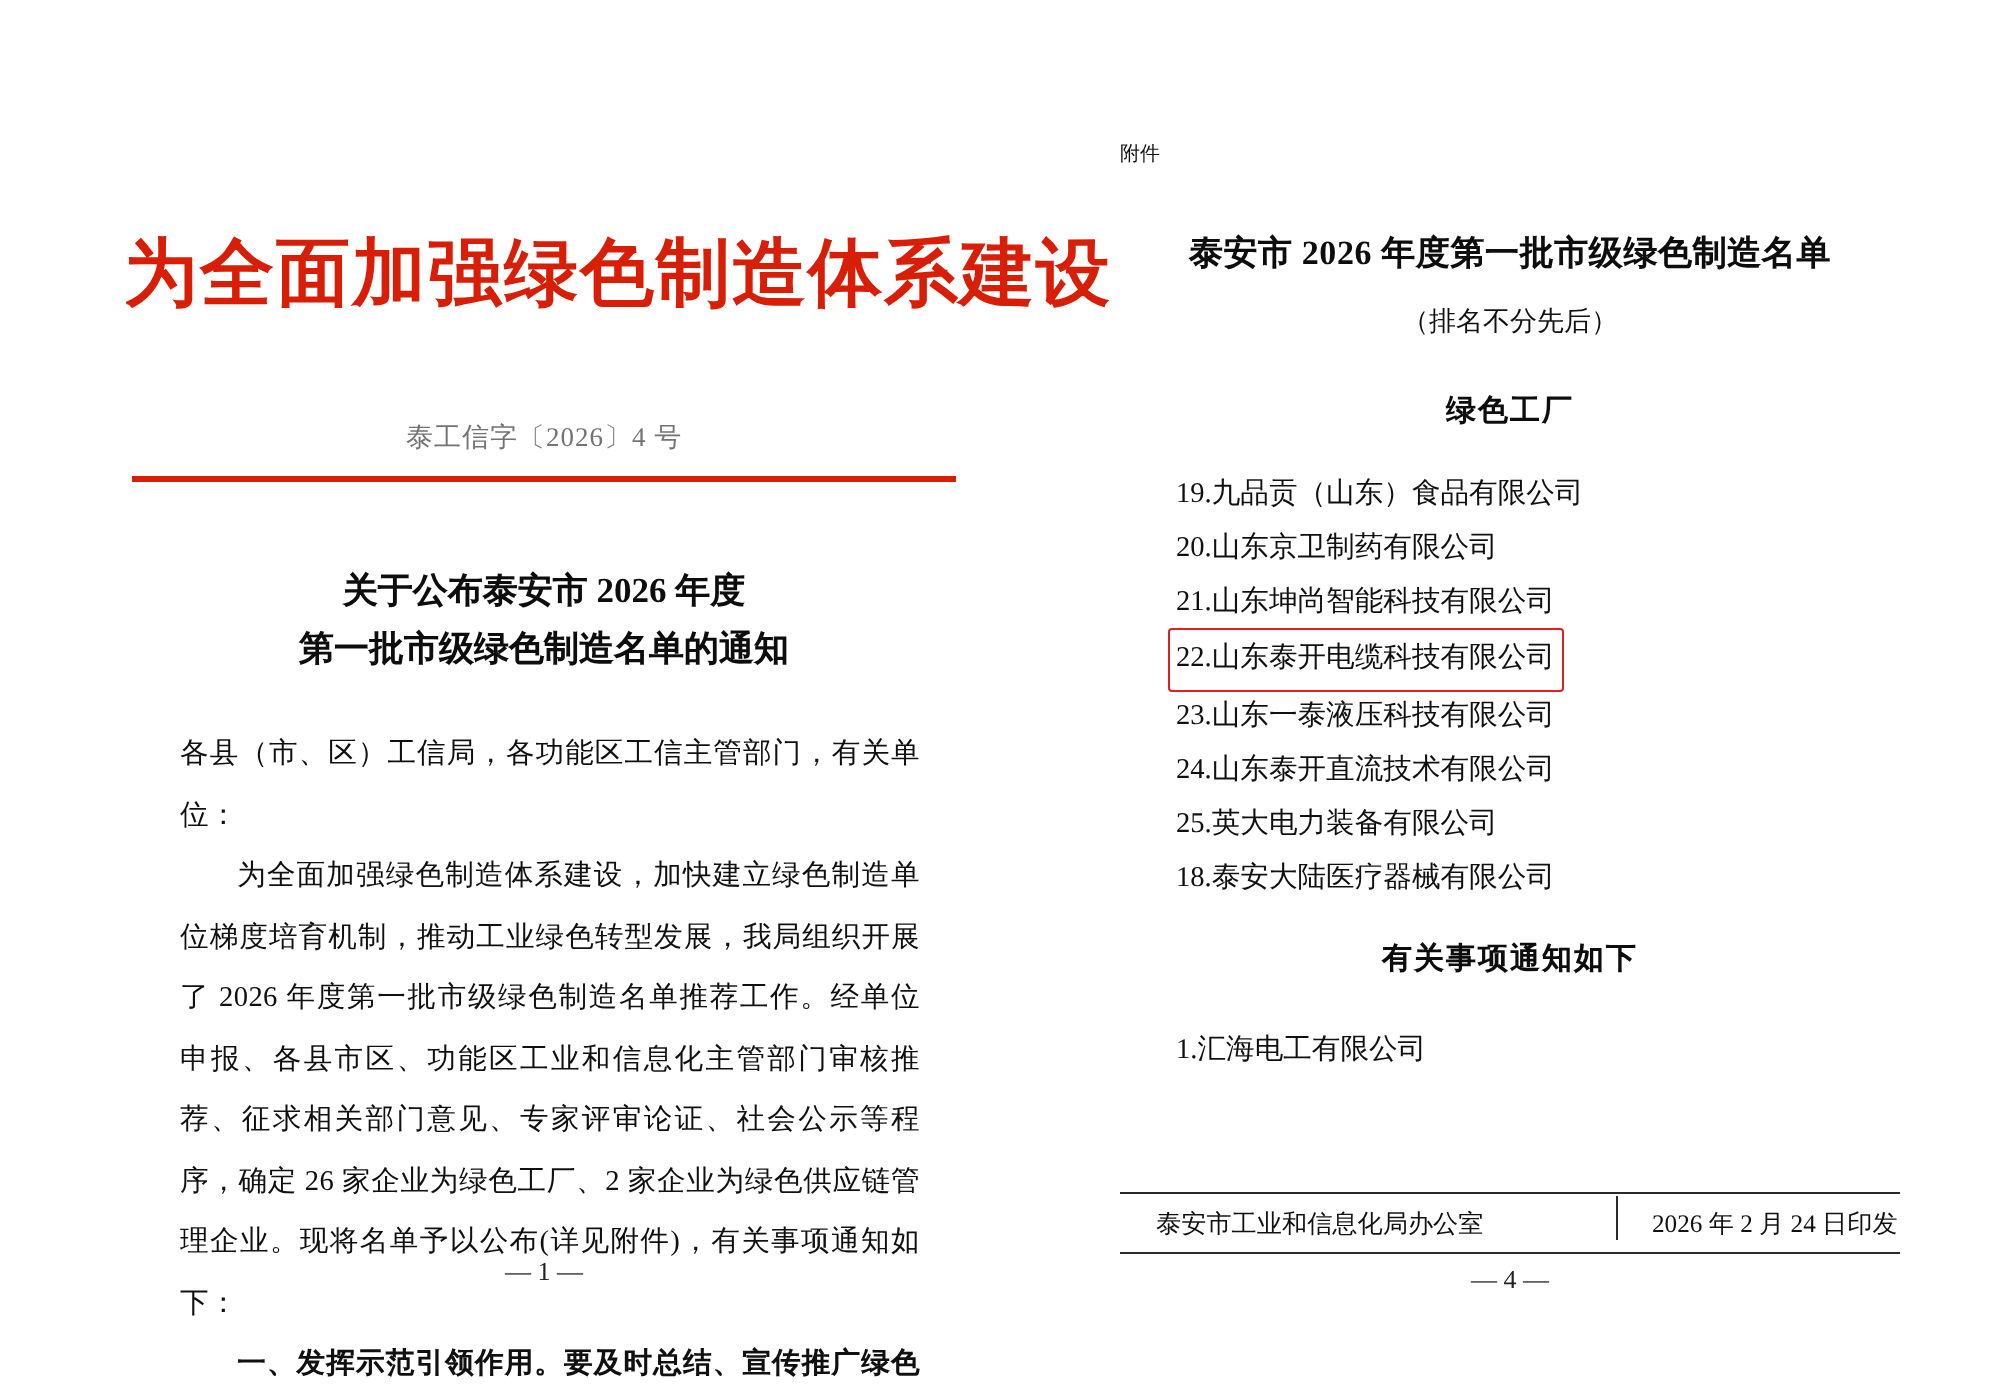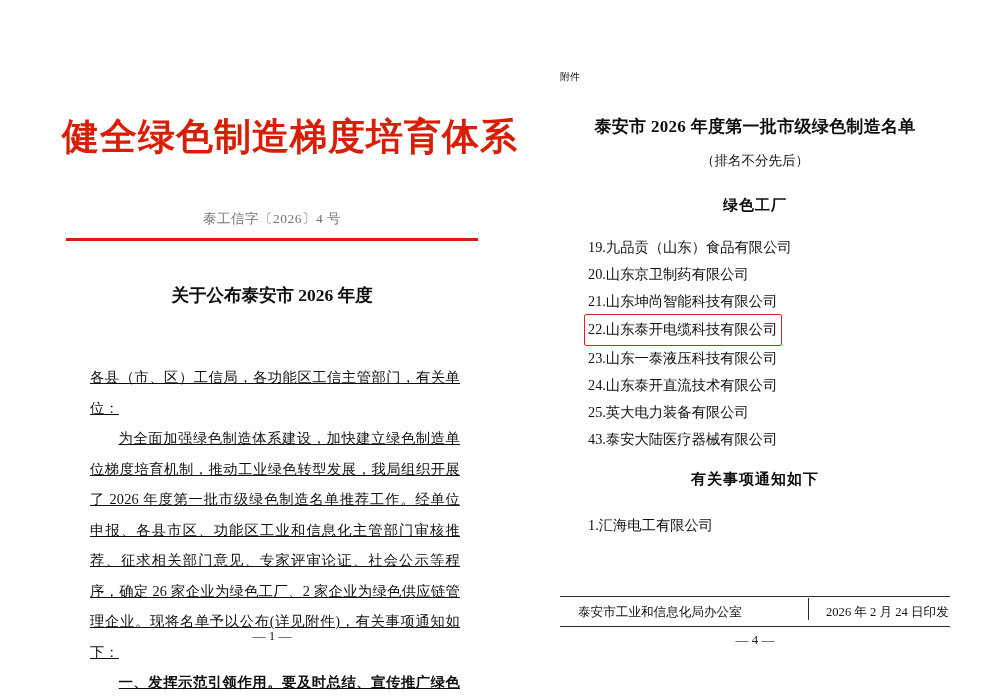--- a/index.html
+++ b/index.html
@@ -79,21 +79,20 @@
     top: 362px;
     width: 370px;
     font-size: 14.3px;
     line-height: 30.5px;
     color: #101010;
     text-align: justify;
     letter-spacing: 0.2px;
   }
   .doc-body p {
     margin: 0;
-    text-decoration: underline;
   }
   .doc-body p.indent {
     text-indent: 2em;
   }
   .doc-body p.bold-lead {
     text-indent: 2em;
     font-weight: bold;
   }
   .page-num-left {
     position: absolute;
@@ -226,28 +225,29 @@
     font-size: 13px;
     color: #222;
   }
 </style>
 </head>
 <body>
 
 <div class="page">
 
   <div class="left-page">
-    <div class="masthead">健全绿色制造梯度培育体系</div>
+    <div class="masthead">为全面加强绿色制造体系建设</div>
 
     <div class="doc-number">泰工信字〔2026〕4 号</div>
 
     <div class="red-rule"></div>
 
     <div class="doc-title">
       <div>关于公布泰安市 2026 年度</div>
+      <div>第一批市级绿色制造名单的通知</div>
     </div>
 
     <div class="doc-body">
       <p class="salutation">各县（市、区）工信局，各功能区工信主管部门，有关单位：</p>
       <p class="indent">为全面加强绿色制造体系建设，加快建立绿色制造单位梯度培育机制，推动工业绿色转型发展，我局组织开展了 2026 年度第一批市级绿色制造名单推荐工作。经单位申报、各县市区、功能区工业和信息化主管部门审核推荐、征求相关部门意见、专家评审论证、社会公示等程序，确定 26 家企业为绿色工厂、2 家企业为绿色供应链管理企业。现将名单予以公布(详见附件)，有关事项通知如下：</p>
       <p class="bold-lead">一、发挥示范引领作用。要及时总结、宣传推广绿色制造单位的先进做法、成效和经验，健全绿色制造梯度培育体系，</p>
     </div>
 
     <div class="page-num-left">— 1 —</div>
   </div>
@@ -262,21 +262,21 @@
     <div class="section-head sec1-head">绿色工厂</div>
 
     <div class="item-list list-factory">
       <span class="item"><span class="txt">19.九品贡（山东）食品有限公司</span></span>
       <span class="item"><span class="txt">20.山东京卫制药有限公司</span></span>
       <span class="item"><span class="txt">21.山东坤尚智能科技有限公司</span></span>
       <span class="item highlight"><span class="txt">22.山东泰开电缆科技有限公司</span></span>
       <span class="item"><span class="txt">23.山东一泰液压科技有限公司</span></span>
       <span class="item"><span class="txt">24.山东泰开直流技术有限公司</span></span>
       <span class="item"><span class="txt">25.英大电力装备有限公司</span></span>
-      <span class="item"><span class="txt">43.泰安大陆医疗器械有限公司</span></span>
+      <span class="item"><span class="txt">18.泰安大陆医疗器械有限公司</span></span>
     </div>
 
     <div class="section-head sec2-head">有关事项通知如下</div>
 
     <div class="item-list list-supply">
       <span class="item"><span class="txt">1.汇海电工有限公司</span></span>
     </div>
 
     <div class="footer-rule"></div>
     <div class="footer-row">

